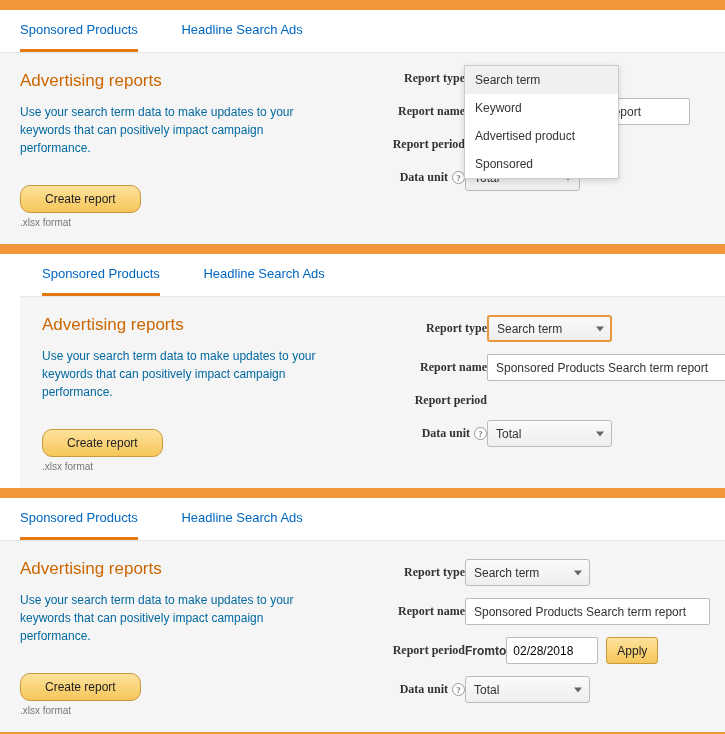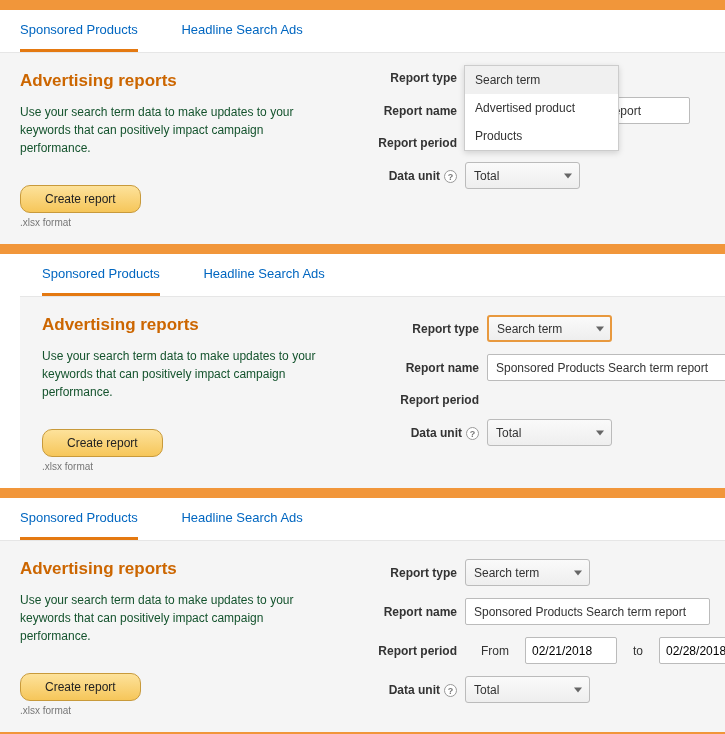--- a/index.html
+++ b/index.html
@@ -32,37 +32,38 @@
     background: #f5f5f5;
     padding: 18px 20px 16px 20px;
     position: relative;
   }
   .cols { display: flex; }
   .col-left { width: 320px; flex: 0 0 320px; }
   .col-right { flex: 1; padding-left: 10px; }
   h2.section-title {
     margin: 0 0 12px 0;
     font-size: 17px;
-    font-weight: bold;
+    font-weight: normal;
     color: #cc6600;
   }
   .desc {
     font-size: 12px;
-    color: #14532d;
+    color: #0369a1;
     line-height: 1.5;
     max-width: 280px;
   }
   .form-row { display: flex; align-items: center; margin-bottom: 12px; }
   .form-label {
     width: 115px;
     text-align: right;
     font-size: 12px;
     font-weight: bold;
     color: #333;
-    padding-right: 8px;
+    padding-right: 0;
+    font-family: Liberation Serif, serif;
   }
   .help-icon {
     display: inline-block;
     width: 13px; height: 13px;
     border: 1px solid #999;
     border-radius: 50%;
     font-size: 9px;
     line-height: 13px;
     text-align: center;
     color: #777;
@@ -123,21 +124,21 @@
     padding: 0 10px;
     cursor: pointer;
   }
   .action-row { margin-top: 28px; }
   .sub-note { font-size: 10px; color: #777; margin-top: 4px; }
   .date-box {
     height: 27px; width: 92px;
     border: 1px solid #bbb; border-radius: 2px;
     padding: 0 6px; font-size: 12px; background: #fff;
   }
-  .plain-txt { font-size: 12px; color: #333; margin: 0 16px; }
+  .plain-txt { font-size: 12px; color: #333; margin: 0 0; font-weight: bold; }
   
   .dropdown-open {
     position: absolute;
     background: #fff;
     border: 1px solid #ccc;
     box-shadow: 0 2px 6px rgba(0,0,0,0.15);
     width: 155px;
     z-index: 5;
   }
   .dropdown-open .opt {
@@ -183,22 +184,23 @@
           <div class="form-label">
             <span>Data unit</span><span class="help-icon">?</span>
           </div>
           <span class="sel-wrap">
             <button class="sel" style="width:115px;text-align:left;">Total</button>
           </span>
         </div>
 
         <div class="dropdown-open" style="top:-6px; left:124px;">
           <div class="opt hover">Search term</div>
+          <div class="opt">Keyword</div>
           <div class="opt">Advertised product</div>
-          <div class="opt">Products</div>
+          <div class="opt">Sponsored</div>
         </div>
       </div>
     </div>
   </div>
 </div>
 
 <div class="hr-bar"></div>
 <div class="panel-shell indent-20">
   <div class="tabs" style="padding-left:22px;">
     <span class="tab active">Sponsored Products</span>
@@ -264,21 +266,20 @@
             <button class="sel" style="width:125px;text-align:left;">Search term</button>
           </span>
         </div>
         <div class="form-row">
           <div class="form-label">Report name</div>
           <input class="txt" style="width: 245px;" value="Sponsored Products Search term report">
         </div>
         <div class="form-row">
           <div class="form-label">Report period</div>
           <span class="plain-txt">From</span>
-          <input class="date-box" value="02/21/2018" style="">
           <span class="plain-txt">to</span>
           <input class="date-box" value="02/28/2018" style="">
           <button class="btn-apply" style="margin-left:8px;">Apply</button>
 
         </div>
         <div class="form-row" style="margin-bottom:0;">
           <div class="form-label">
             <span>Data unit</span><span class="help-icon">?</span>
           </div>
           <span class="sel-wrap">

